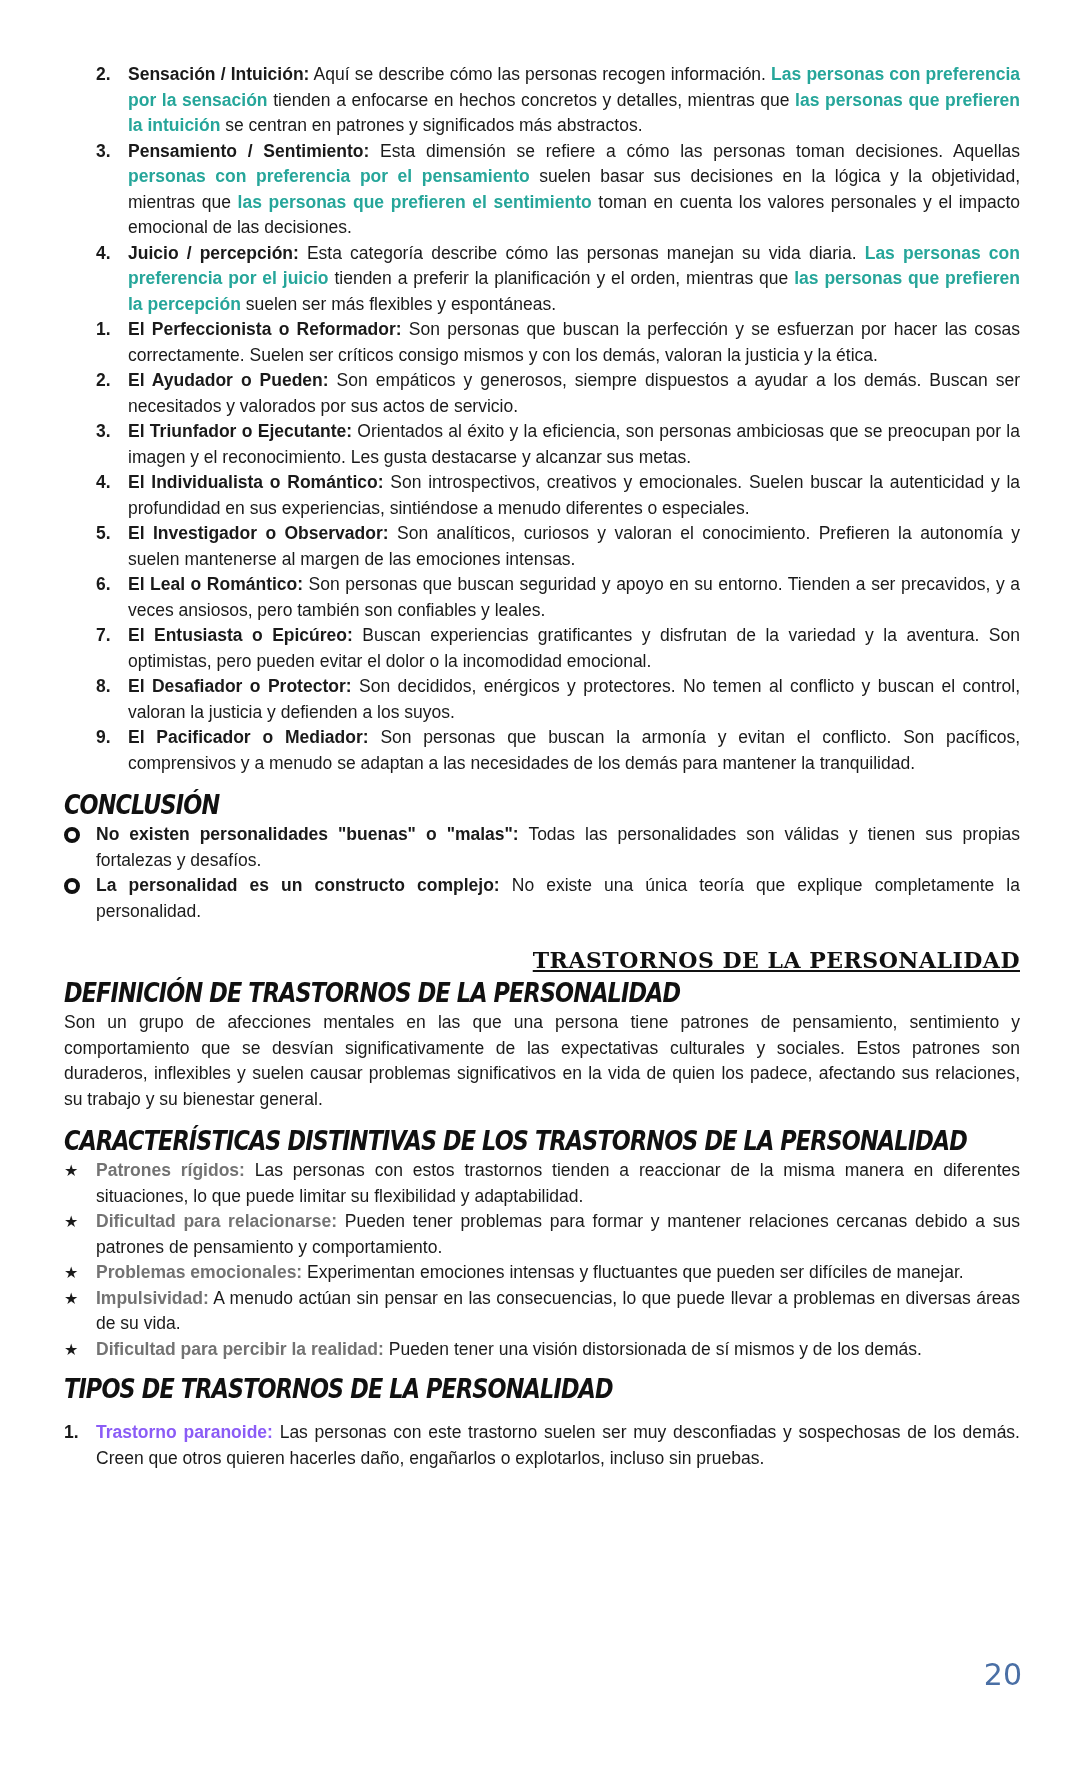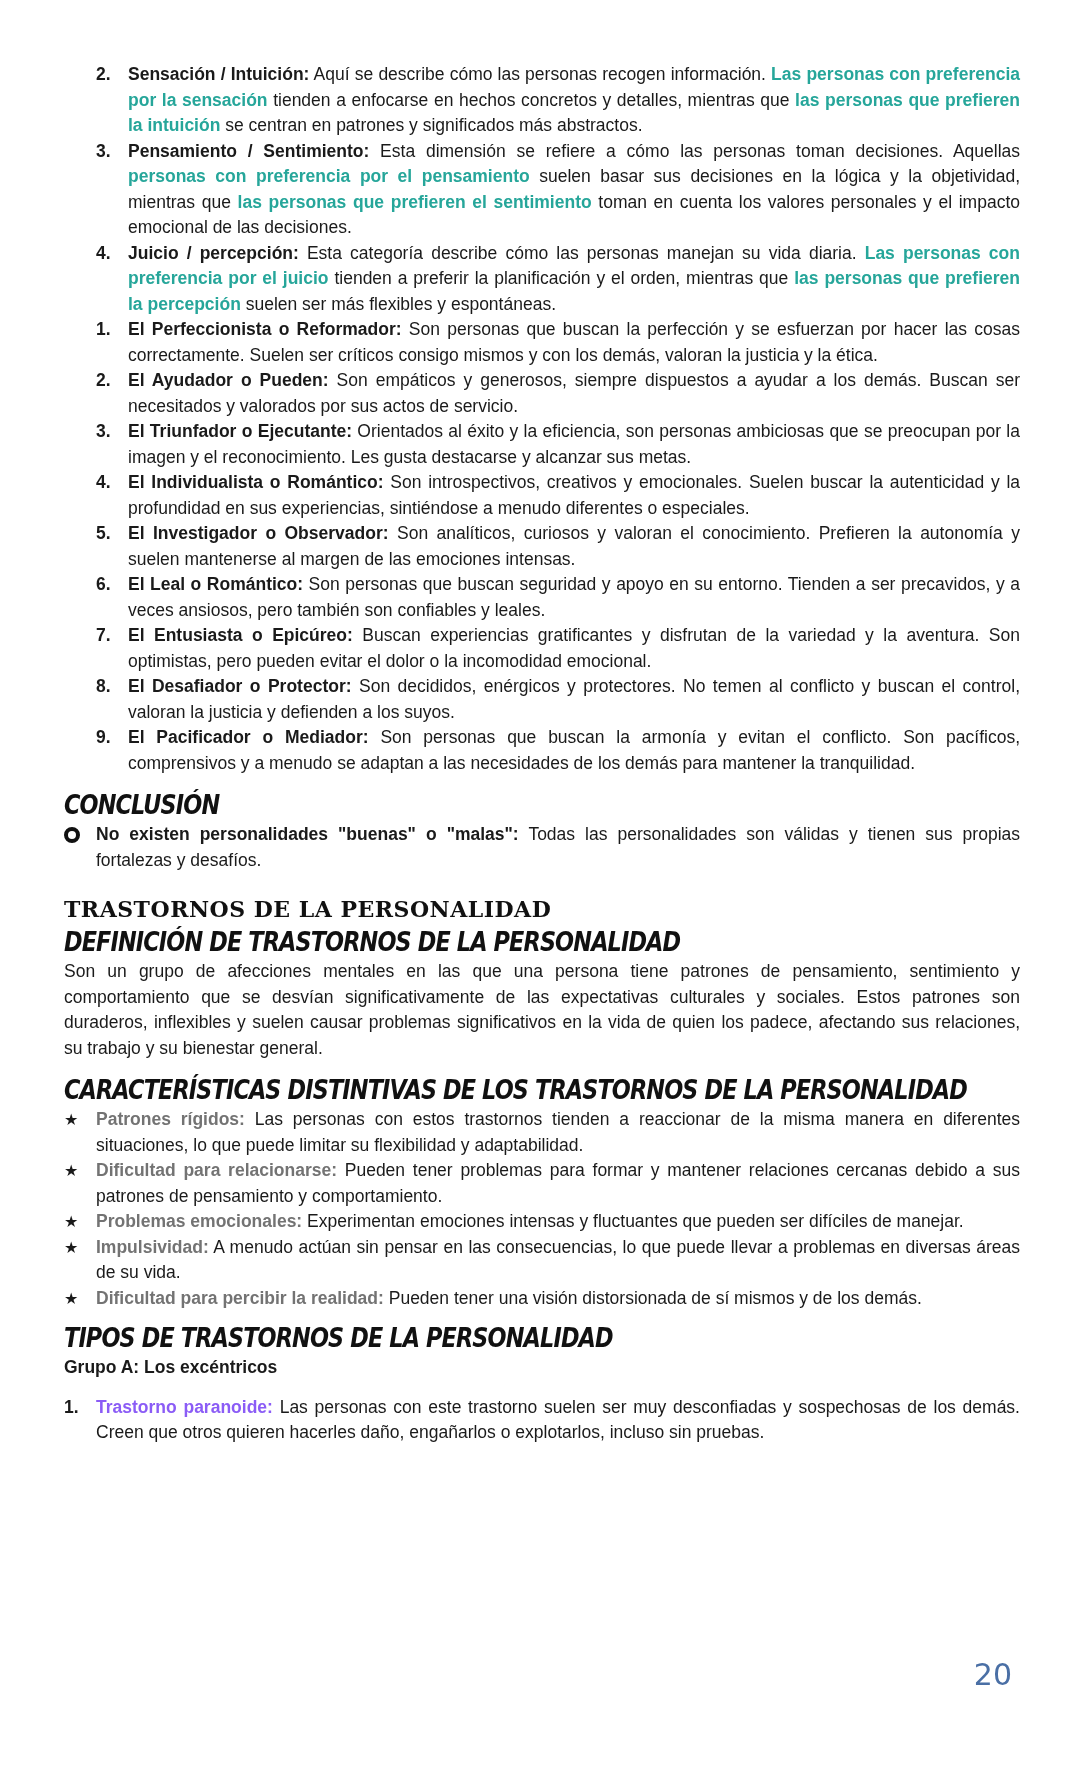--- a/index.html
+++ b/index.html
@@ -25,26 +25,26 @@
   .bullet { position: relative; padding-left: 32px; text-align: justify; }
   .bullet .ic { position: absolute; left: 0; top: 5px; width: 16px; height: 16px; }
 
   .h-display {
     font-family: "DejaVu Sans", sans-serif; font-weight: bold; font-style: italic;
     font-size: 26px; line-height: 34px; letter-spacing: -1px; color: #111;
     transform: scaleX(0.86); transform-origin: left center; white-space: nowrap;
   }
   .h-center {
     font-family: "DejaVu Serif", serif; font-weight: bold; font-size: 22px;
-    text-align: left; letter-spacing: 0.5px; color: #111; line-height: 32px;
+    text-align: right; letter-spacing: 0.5px; color: #111; line-height: 32px; text-decoration: underline;
   }
   .sub { font-weight: bold; }
   .star { position: absolute; left: 0; top: 0; font-size: 16px; }
   .pagenum {
-    position: absolute; right: 68px; top: 1662px; font-size: 30px;
+    position: absolute; right: 58px; top: 1662px; font-size: 30px;
     color: #4a6fa5; font-family: "DejaVu Sans", sans-serif;
   }
 </style>
 </head>
 <body>
 
 <div class="page">
 
   <ol class="num">
     <li><span class="n">2.</span><b>Sensación / Intuición:</b><span> Aquí se describe cómo las personas recogen información. </span><span class="teal">Las personas con preferencia por la sensación</span><span> tienden a enfocarse en hechos concretos y detalles, mientras que </span><span class="teal">las personas que prefieren la intuición</span><span> se centran en patrones y significados más abstractos.</span></li>
@@ -67,37 +67,42 @@
 
   <div class="h-display" style="margin-top:12px;">CONCLUSIÓN</div>
 
   <div>
     <div class="bullet">
       <svg class="ic" viewBox="0 0 16 16">
           <circle cx="8" cy="8" r="6" fill="none" stroke="#111" stroke-width="4"></circle>
         </svg>
       <b>No existen personalidades "buenas" o "malas":</b><span> Todas las personalidades son válidas y tienen sus propias fortalezas y desafíos.</span>
     </div>
+    <div class="bullet">
+      <svg class="ic" viewBox="0 0 16 16">
+          <circle cx="8" cy="8" r="6" fill="none" stroke="#111" stroke-width="4"></circle>
+        </svg>
+      <b>La personalidad es un constructo complejo:</b><span> No existe una única teoría que explique completamente la personalidad.</span>
+    </div>
   </div>
 
   <div class="h-center" style="margin-top:20px;">TRASTORNOS DE LA PERSONALIDAD</div>
 
   <div class="h-display">DEFINICIÓN DE TRASTORNOS DE LA PERSONALIDAD</div>
   <div class="just">Son un grupo de afecciones mentales en las que una persona tiene patrones de pensamiento, sentimiento y comportamiento que se desvían significativamente de las expectativas culturales y sociales. Estos patrones son duraderos, inflexibles y suelen causar problemas significativos en la vida de quien los padece, afectando sus relaciones, su trabajo y su bienestar general.</div>
 
   <div class="h-display" style="margin-top:12px;">CARACTERÍSTICAS DISTINTIVAS DE LOS TRASTORNOS DE LA PERSONALIDAD</div>
   <div>
     <div class="bullet"><span class="star">★</span><span class="green">Patrones rígidos:</span><span> Las personas con estos trastornos tienden a reaccionar de la misma manera en diferentes situaciones, lo que puede limitar su flexibilidad y adaptabilidad.</span></div>
     <div class="bullet"><span class="star">★</span><span class="green">Dificultad para relacionarse:</span><span> Pueden tener problemas para formar y mantener relaciones cercanas debido a sus patrones de pensamiento y comportamiento.</span></div>
     <div class="bullet"><span class="star">★</span><span class="green">Problemas emocionales:</span><span> Experimentan emociones intensas y fluctuantes que pueden ser difíciles de manejar.</span></div>
     <div class="bullet"><span class="star">★</span><span class="green">Impulsividad:</span><span> A menudo actúan sin pensar en las consecuencias, lo que puede llevar a problemas en diversas áreas de su vida.</span></div>
     <div class="bullet"><span class="star">★</span><span class="green">Dificultad para percibir la realidad:</span><span> Pueden tener una visión distorsionada de sí mismos y de los demás.</span></div>
   </div>
 
   <div class="h-display" style="margin-top:10px;">TIPOS DE TRASTORNOS DE LA PERSONALIDAD</div>
-  <div class="sub">Grupo A: Los excéntricos</div>
 
   <ol class="num l0" style="margin-top:14px;">
     <li><span class="n">1.</span><span class="blue">Trastorno paranoide:</span><span> Las personas con este trastorno suelen ser muy desconfiadas y sospechosas de los demás. Creen que otros quieren hacerles daño, engañarlos o explotarlos, incluso sin pruebas.</span></li>
   </ol>
 </div>
 
 <div class="pagenum">20</div>
 
 </body></html>

